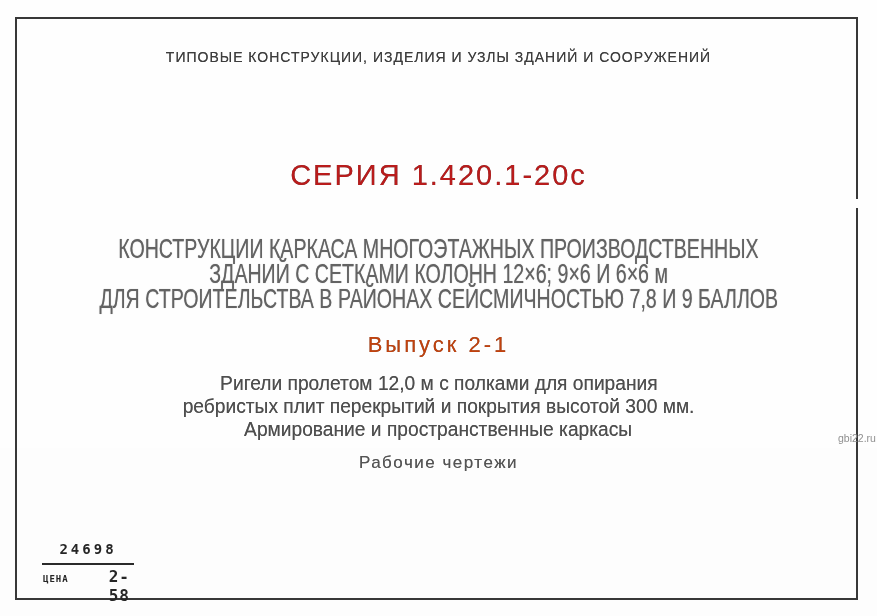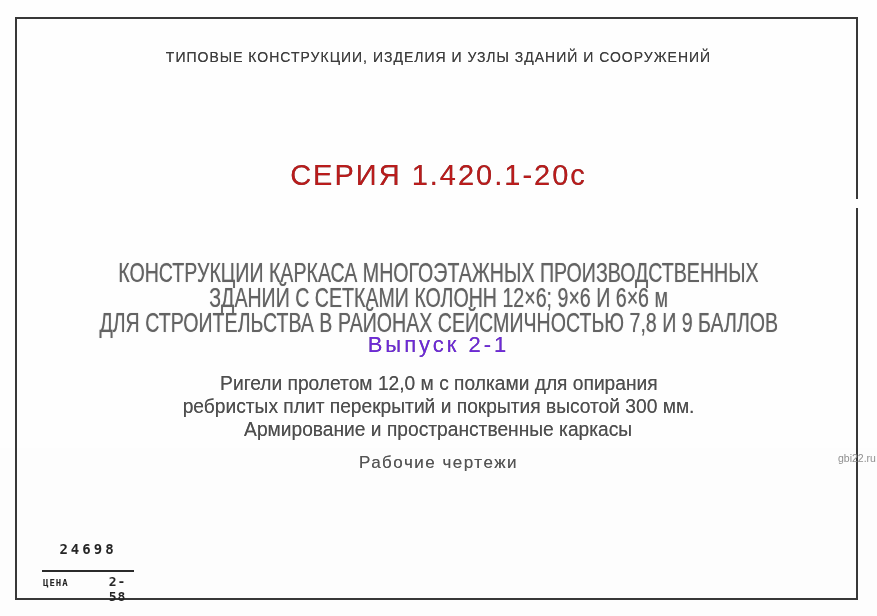--- a/index.html
+++ b/index.html
@@ -58,37 +58,36 @@
     text-shadow: 0 0 0.5px #666666;
   }
   .main-title {
     position: absolute;
     left: 0;
     right: 0;
     top: 236px;
     display: flex;
     flex-direction: column;
     align-items: center;
-    margin-top: 24px;
   }
   .tl {
     display: inline-block;
     white-space: nowrap;
     font-size: 28px;
     line-height: 25px;
     transform: scaleX(0.70);
     transform-origin: center;
     color: #636363;
     text-shadow: 0 0 1px #9a9a9a;
   }
   .issue {
     top: 332px;
     font-size: 22px;
     letter-spacing: 3px;
-    color: #6d28d9;
+    color: #c2410c;
     text-shadow: 0 0 0.5px #777777;
   }
   .subtitle {
     position: absolute;
     left: 0;
     right: 0;
     top: 372px;
     display: flex;
     flex-direction: column;
     align-items: center;
@@ -117,42 +116,42 @@
     top: 541px;
     width: 92px;
     color: #262626;
     font-family: "DejaVu Sans Mono", monospace;
     font-weight: bold;
   }
   .stamp-num {
     text-align: center;
     font-size: 14px;
     letter-spacing: 3px;
-    padding-bottom: 13px;
+    padding-bottom: 6px;
     border-bottom: 2px solid #2a2a2a;
   }
   .stamp-row {
     display: flex;
     justify-content: space-between;
     align-items: baseline;
     padding: 2px 1px 0 1px;
     gap: 40px;
   }
   .stamp-label {
     font-size: 9px;
     letter-spacing: 1px;
   }
   .stamp-price {
-    font-size: 13px;
+    font-size: 16px;
     letter-spacing: 1px;
   }
   .watermark {
     position: absolute;
     left: 838px;
-    top: 452px;
+    top: 432px;
     font-size: 10.5px;
     color: #909090;
     z-index: 5;
     background: transparent;
   }
 </style>
 </head>
 <body>
 
 <div class="page">

